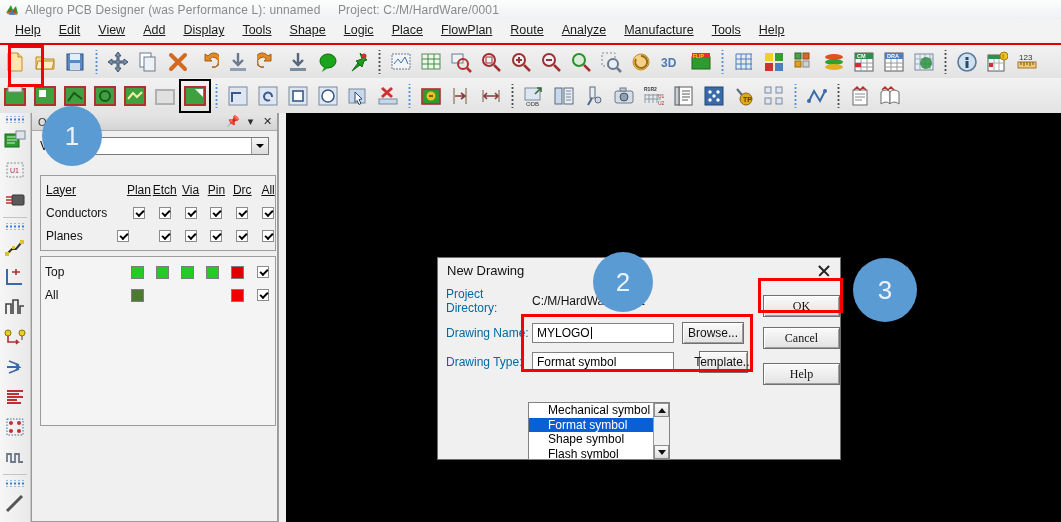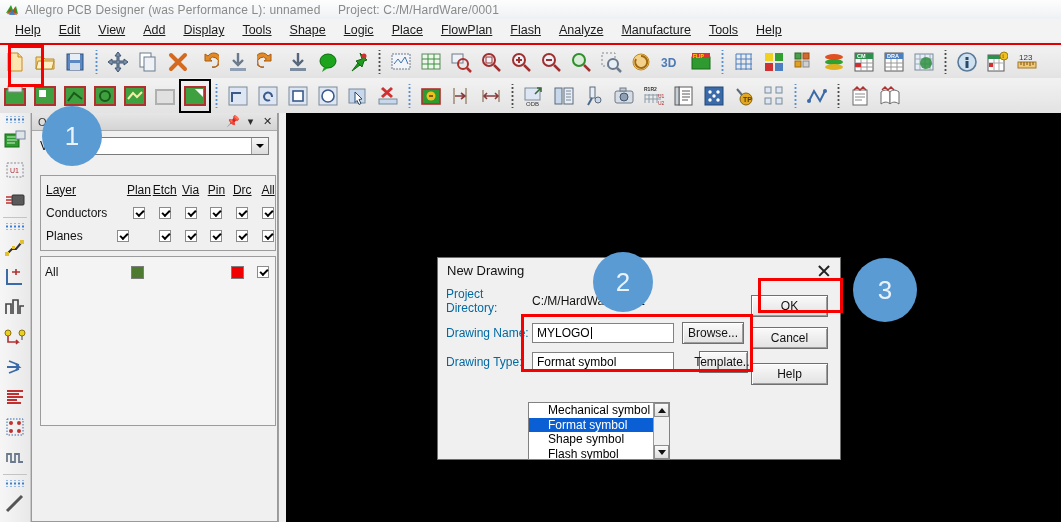--- a/index.html
+++ b/index.html
@@ -217,21 +217,21 @@
     <div class="menu-item"><u>Help</u></div>
     <div class="menu-item"><u>Edit</u></div>
     <div class="menu-item"><u>View</u></div>
     <div class="menu-item"><u>Add</u></div>
     <div class="menu-item"><u>Display</u></div>
     <div class="menu-item"><u>Tools</u></div>
     <div class="menu-item"><u>Shape</u></div>
     <div class="menu-item"><u>Logic</u></div>
     <div class="menu-item"><u>Place</u></div>
     <div class="menu-item"><u>FlowPlan</u></div>
-    <div class="menu-item"><u>Flash</u></div>
+    <div class="menu-item"><u>Route</u></div>
     <div class="menu-item"><u>Analyze</u></div>
     <div class="menu-item"><u>Manufacture</u></div>
     <div class="menu-item"><u>Tools</u></div>
     <div class="menu-item"><u>Help</u></div>
   </div>
 
   <div class="toolbar row1">
     <div class="tb-btn">
       <svg class="ico" viewBox="0 0 22 22">
           <path d="M4 2h10l4 4v14H4z" fill="#fbe6b0" stroke="#c98a20"></path>
@@ -779,20 +779,29 @@
             <td><span class="chk"></span></td>
             <td><span class="chk"></span></td>
           </tr>
         </tbody>
           </table>
       </div>
 
       <div class="lowerbox">
         <table class="lay" style="width:100%;margin-top:3px;">
           <tbody>
+              <tr>
+            <td class="nm" style="padding-left:4px;">Top</td>
+            <td><span class="sw" style="background:#22cc22"></span></td>
+            <td><span class="sw" style="background:#22cc22"></span></td>
+            <td><span class="sw" style="background:#22cc22"></span></td>
+            <td><span class="sw" style="background:#22cc22"></span></td>
+            <td><span class="sw" style="background:#e00000"></span></td>
+            <td><span class="chk"></span></td>
+          </tr>
           <tr>
             <td class="nm" style="padding-left:4px;">All</td>
             <td><span class="sw" style="background:#4c7a30"></span></td>
             <td></td>
             <td></td>
             <td></td>
             <td><span class="sw" style="background:#f00000"></span></td>
             <td><span class="chk"></span></td>
           </tr>
         </tbody>
@@ -840,21 +849,21 @@
         <div class="lscroll">
           <div class="lsbtn">
               <i class="tri-up"></i>
             </div>
           <div class="lsbtn">
               <i class="tri-dn"></i>
             </div>
         </div>
       </div>
 
-      <div style="position:absolute;right:12px;top:8px;width:77px;">
+      <div style="position:absolute;right:0;top:8px;width:77px;font-family:Liberation Serif, serif;">
         <div class="btn" style="height:22px;margin-bottom:10px;">OK</div>
         <div class="btn" style="height:22px;margin-bottom:14px;">Cancel</div>
         <div class="btn" style="height:22px;">Help</div>
       </div>
     </div>
   </div>
 
   <div class="redbox" style="left:8px;top:45px;width:36px;height:42px;"></div>
   <div class="redbox" style="left:521px;top:314px;width:232px;height:58px;"></div>
   <div class="redbox" style="left:758px;top:278px;width:85px;height:35px;"></div>

